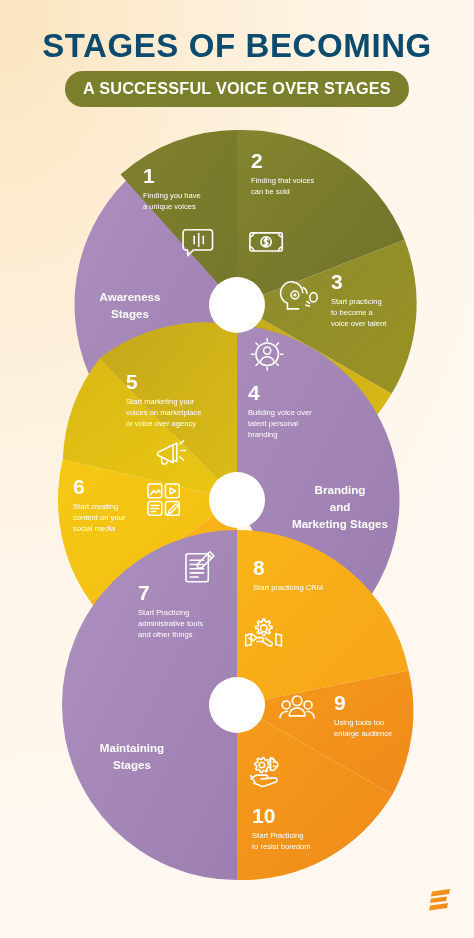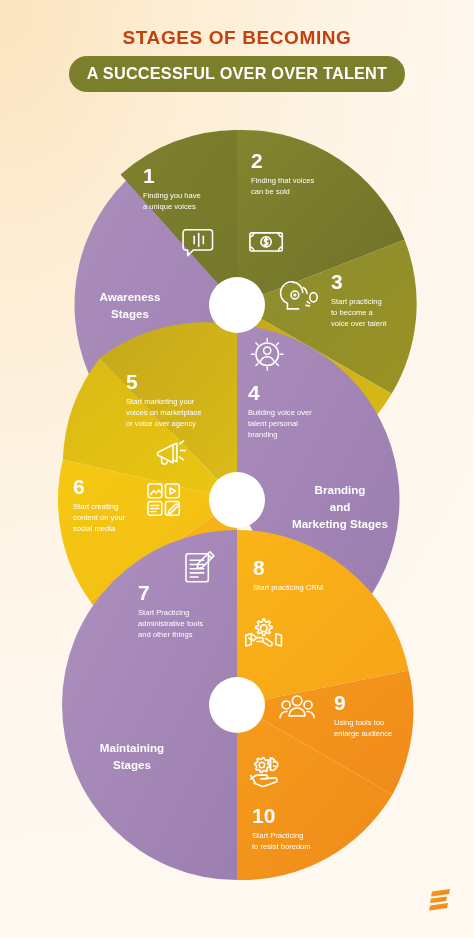--- a/index.html
+++ b/index.html
@@ -8,22 +8,22 @@
     font-family:"Liberation Sans", sans-serif;
     background:
       radial-gradient(120% 90% at 0% 0%, #FBE4BE 0%, #FDEED6 35%, #FEF6EA 70%, #FEF8F0 100%);
     position:relative;
   }
   .stage{position:absolute;inset:0;}
 
   
   #header{position:absolute;left:0;top:28px;width:474px;text-align:center;}
   #title-main{
-    font-size:19px;font-weight:700;letter-spacing:.6px;
-    color:#c2410c;line-height:1.1;margin:0 0 7px 0;
+    font-size:33px;font-weight:700;letter-spacing:.6px;
+    color:#0c4a6e;line-height:1.1;margin:0 0 7px 0;
   }
   #title-badge{
     display:inline-block;background:#7B7F2C;color:#FFFFFF;
     border-radius:22px;padding:8px 18px 9px 18px;
     font-size:16.3px;font-weight:700;letter-spacing:.2px;
     white-space:nowrap;
   }
 
   
   #wheel{position:absolute;left:0;top:0;width:474px;height:938px;}
@@ -47,21 +47,21 @@
   
   #logo{position:absolute;right:17px;bottom:20px;width:34px;height:34px;}
 </style>
 </head>
 <body>
 
 <div class="stage">
 
   <div id="header">
     <div id="title-main">STAGES OF BECOMING</div>
-    <div id="title-badge">A SUCCESSFUL OVER OVER TALENT</div>
+    <div id="title-badge">A SUCCESSFUL VOICE OVER STAGES</div>
   </div>
 
   <svg id="wheel" viewBox="0 0 474 938">
     <defs>
       <linearGradient id="gOlive1" x1="0" y1="0" x2="1" y2="1">
         <stop offset="0" stop-color="#7F812E"></stop>
           <stop offset="1" stop-color="#74762A"></stop>
       </linearGradient>
       <linearGradient id="gOlive2" x1="0" y1="0" x2="1" y2="1">
         <stop offset="0" stop-color="#83852F"></stop>

